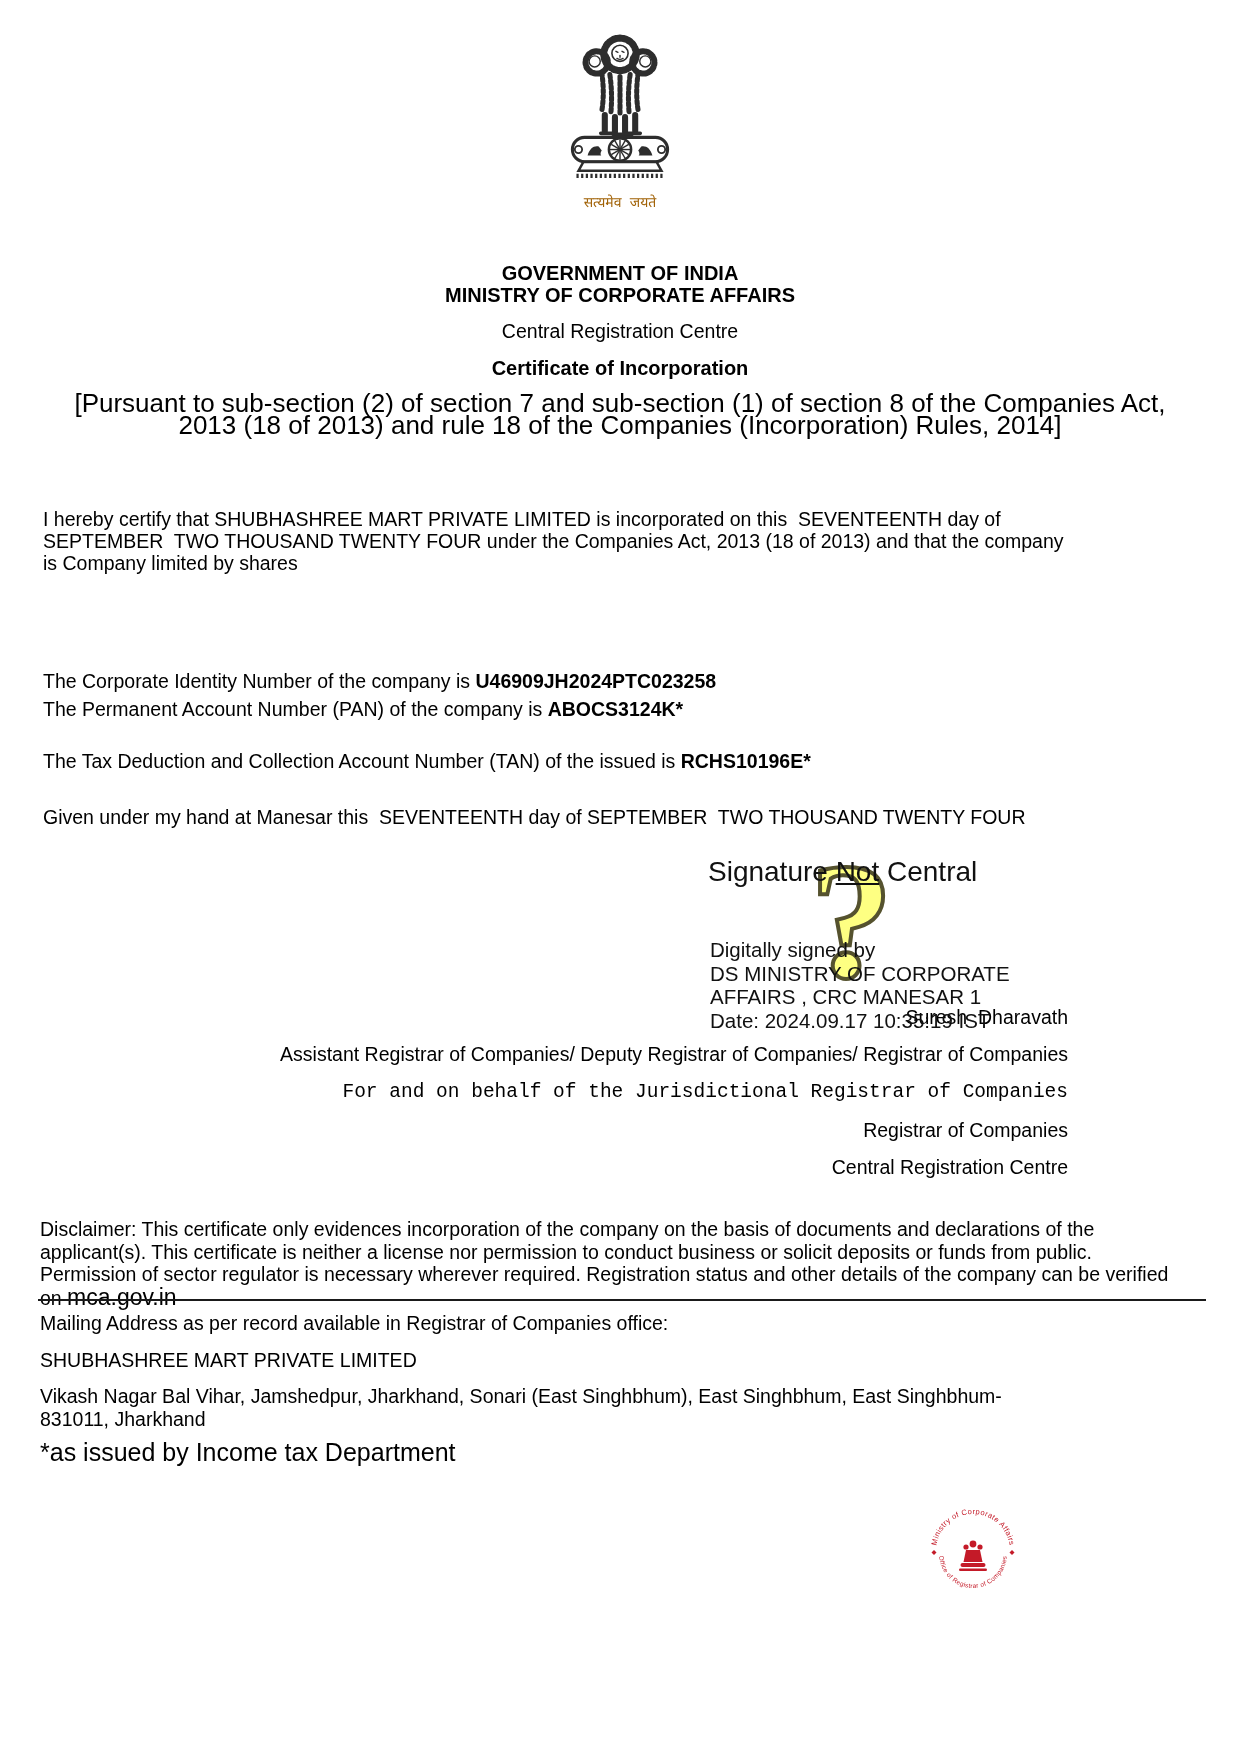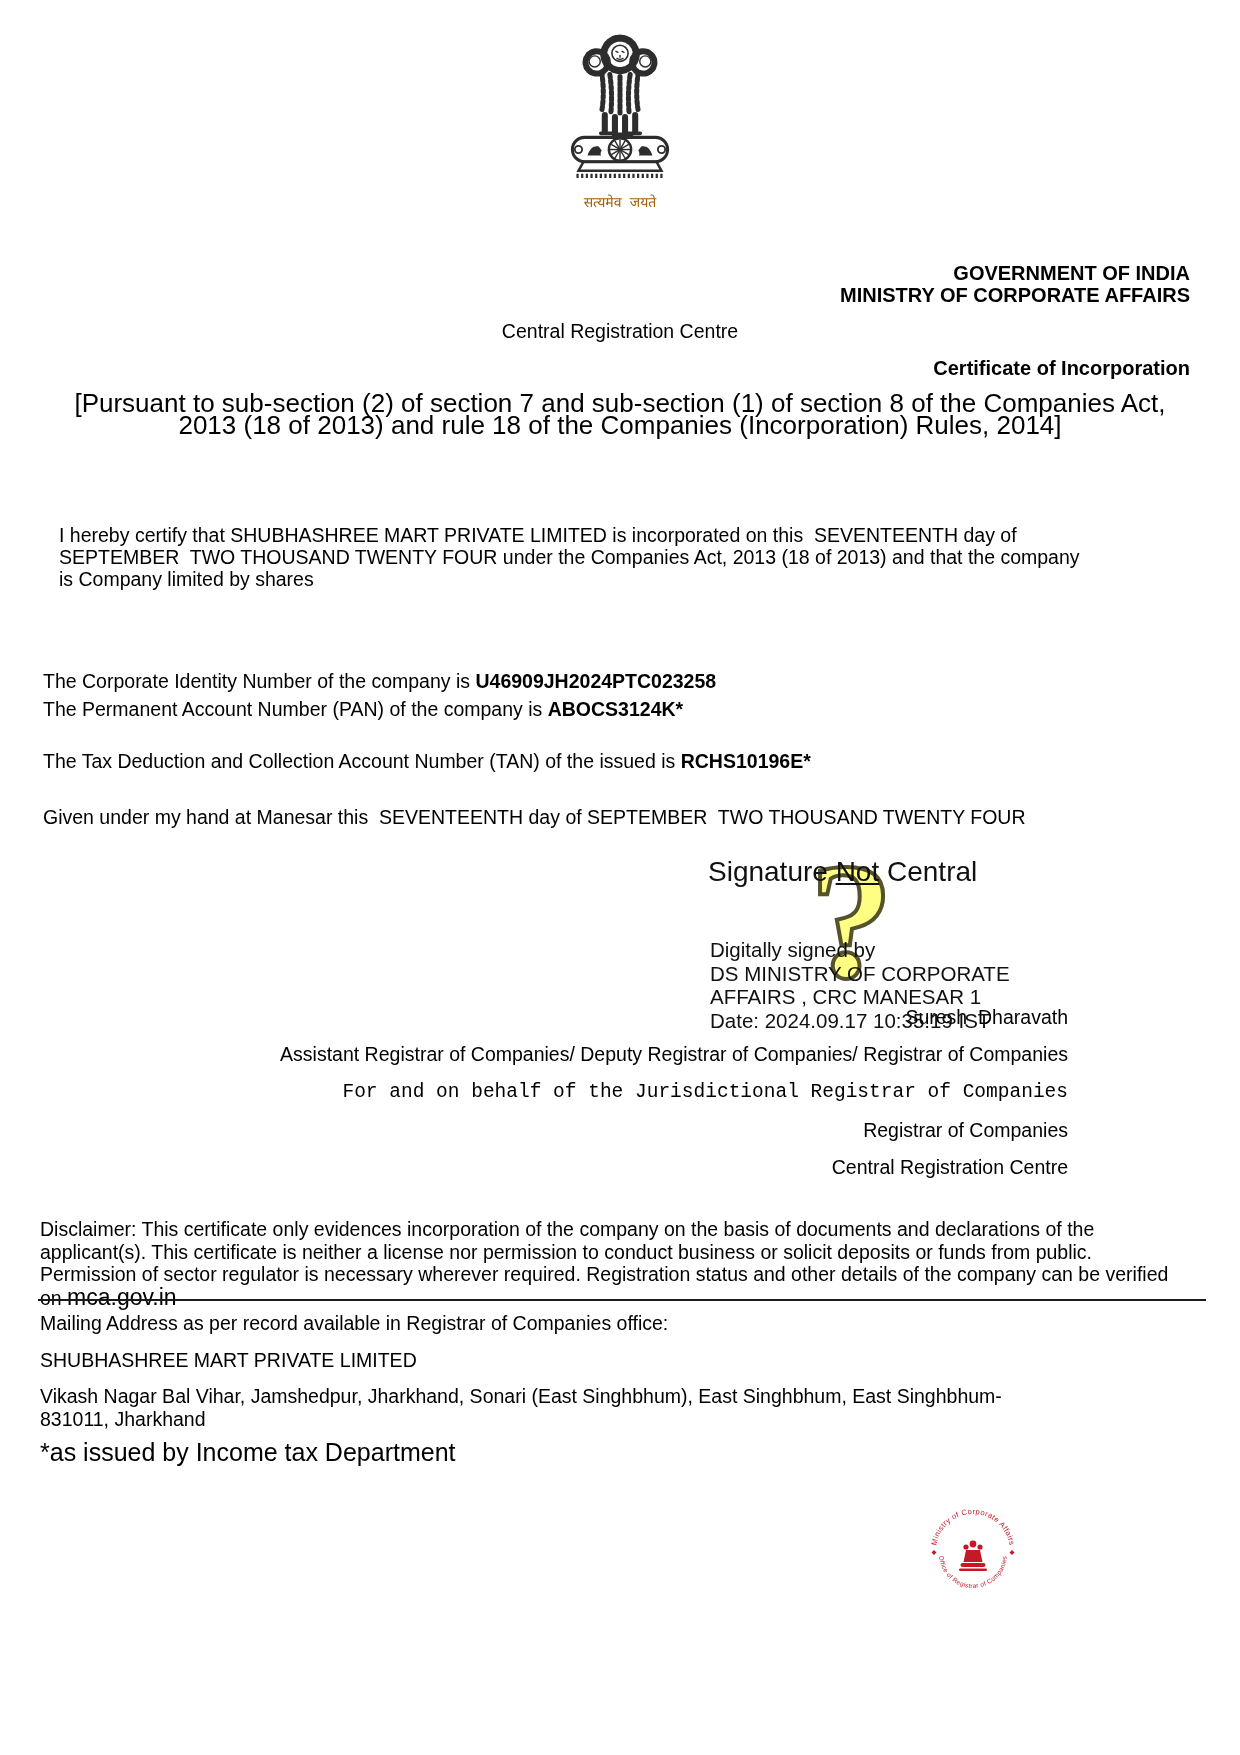--- a/index.html
+++ b/index.html
@@ -3,21 +3,21 @@
 <meta charset="utf-8">
 <style>
   html,body{margin:0;padding:0;background:#ffffff;}
   body{
     width:1240px;height:1755px;position:relative;overflow:hidden;
     font-family:"Liberation Sans", sans-serif;color:#000;
     -webkit-font-smoothing:antialiased;
   }
   .abs{position:absolute;}
   .center{text-align:center;}
-  .b{font-weight:bold;text-align:right;}
+  .b{font-weight:bold;}
   .pre{white-space:pre-wrap;}
 
   .emblem-wrap{left:50%;top:28px;transform:translateX(-50%);width:150px;text-align:center;}
   .motto{font-family:Liberation Mono, monospace;font-size:14px;margin-top:2px;color:#a16207;}
 
   .hdr-block{left:50px;right:50px;top:262px;font-size:20px;line-height:22px;}
   .centre-line{left:50px;right:50px;top:320px;font-size:19.5px;}
   .title-line{left:50px;right:50px;top:357px;font-size:20px;}
   .pursuant{left:50px;right:50px;top:392px;font-size:26px;line-height:22px;}
   .pursuant .inner{max-width:1150px;margin:0 auto;}
@@ -101,21 +101,21 @@
 </div>
 
 <div class="abs centre-line center">Central Registration Centre</div>
 
 <div class="abs title-line center b">Certificate of Incorporation</div>
 
 <div class="abs pursuant center">
   <div class="inner">[Pursuant to sub-section (2) of section 7 and sub-section (1) of section 8 of the Companies Act, 2013 (18 of 2013) and rule 18 of the Companies (Incorporation) Rules, 2014]</div>
 </div>
 
-<p class="abs certify pre" style="margin:16px">I hereby certify that SHUBHASHREE MART PRIVATE LIMITED is incorporated on this  SEVENTEENTH day of SEPTEMBER  TWO THOUSAND TWENTY FOUR under the Companies Act, 2013 (18 of 2013) and that the company is Company limited by shares</p>
+<p class="abs certify pre" style="margin:0">I hereby certify that SHUBHASHREE MART PRIVATE LIMITED is incorporated on this  SEVENTEENTH day of SEPTEMBER  TWO THOUSAND TWENTY FOUR under the Companies Act, 2013 (18 of 2013) and that the company is Company limited by shares</p>
 
 <div class="abs idline cin"><span>The Corporate Identity Number of the company is </span><span class="b">U46909JH2024PTC023258</span></div>
 
 <div class="abs idline pan"><span>The Permanent Account Number (PAN) of the company is </span><span class="b">ABOCS3124K*</span></div>
 
 <div class="abs idline tan"><span>The Tax Deduction and Collection Account Number (TAN) of the issued is </span><span class="b">RCHS10196E*</span></div>
 
 <div class="abs given pre">Given under my hand at Manesar this  SEVENTEENTH day of SEPTEMBER  TWO THOUSAND TWENTY FOUR</div>
 
 <div class="abs sig-q">?</div>

